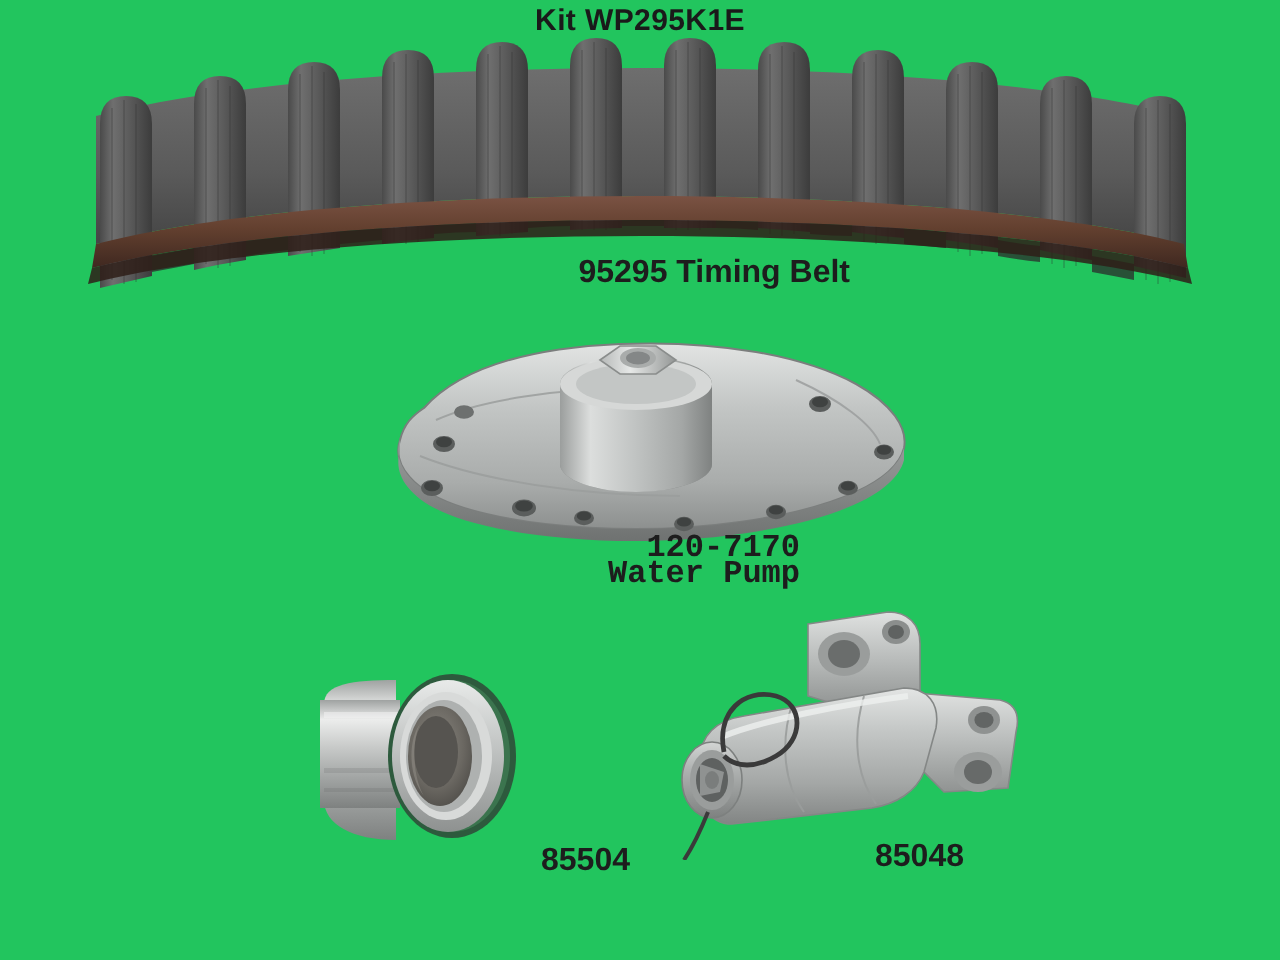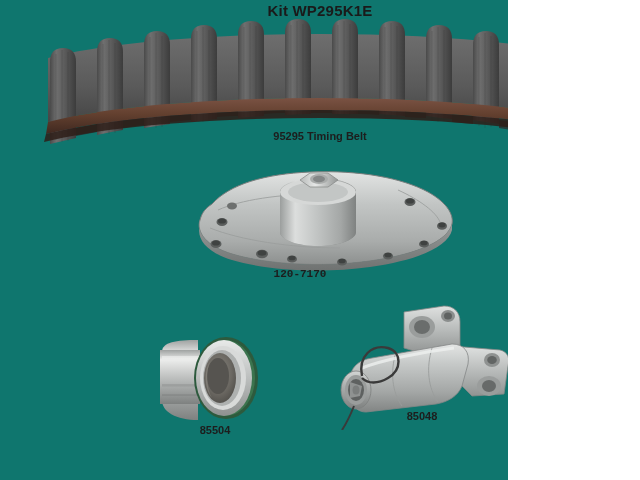--- a/index.html
+++ b/index.html
@@ -6,44 +6,44 @@
   html, body {
     margin: 0;
     padding: 0;
     background: #ffffff;
   }
   body {
     font-family: "Liberation Sans", sans-serif;
   }
   #stage {
     position: relative;
-    width: 508px;
+    width: 640px;
     height: 480px;
-    background: #0f766e;
+    background: #22c55e;
     overflow: hidden;
   }
 
   
   .kit-title {
     position: absolute;
     left: 0;
     top: 2px;
     width: 640px;
     text-align: center;
     font-size: 15px;
     font-weight: bold;
     color: #1a1a1a;
     letter-spacing: 0.2px;
   }
 
   
   .caption {
     position: absolute;
-    text-align: center;
-    font-size: 11px;
+    text-align: right;
+    font-size: 16px;
     font-weight: bold;
     color: #1d1d1d;
     line-height: 13px;
     white-space: nowrap;
   }
   .caption .cap-line { display: block; }
 
   
   .figure { position: absolute; }
 
@@ -262,20 +262,21 @@
 
           <polygon points="130,22 140,15 158,15 168,22 158,29 140,29" fill="url(#hexGrad)" stroke="#8a8d8c" stroke-width="0.8"></polygon>
           <ellipse cx="149" cy="21" rx="9" ry="5" fill="#a9acab"></ellipse>
           <ellipse cx="149" cy="21" rx="6" ry="3.2" fill="#848787"></ellipse>
         </g>
       </g>
     </svg>
 
     <div class="caption" style="left:30px; top:110px; width:200px;">
       <span class="cap-line">120-7170</span>
+      <span class="cap-line">Water Pump</span>
     </div>
   </div>
 
   <div class="figure" id="pulley-figure">
     <svg width="130" height="100" viewBox="0 0 130 100">
       <defs>
         <linearGradient id="pulleyOuter" x1="0" y1="0" x2="0" y2="1">
           <stop offset="0%" stop-color="#9fa2a1"></stop>
           <stop offset="18%" stop-color="#ecedec"></stop>
           <stop offset="45%" stop-color="#c6c8c7"></stop>
@@ -377,18 +378,18 @@
           <path d="M 18,80 L 30,84 L 28,94 L 18,96 Z" fill="#8f9291"></path>
           <ellipse cx="24" cy="88" rx="3.5" ry="4.5" fill="#44474645"></ellipse>
         </g>
 
         <path d="M 30,74 C 26,54 40,42 56,46 C 70,50 70,68 56,76 C 46,82 36,82 30,76" fill="none" stroke="#3a3a3a" stroke-width="2.4"></path>
 
         <path d="M 22,104 C 18,114 14,122 10,128" fill="none" stroke="#3a3a3a" stroke-width="2"></path>
       </g>
     </svg>
 
-    <div class="caption" style="left:30px; top:108px; width:120px;">
+    <div class="caption" style="left:30px; top:120px; width:120px;">
       <span class="cap-line">85048</span>
     </div>
   </div>
 
 </div>
 
 </body></html>

